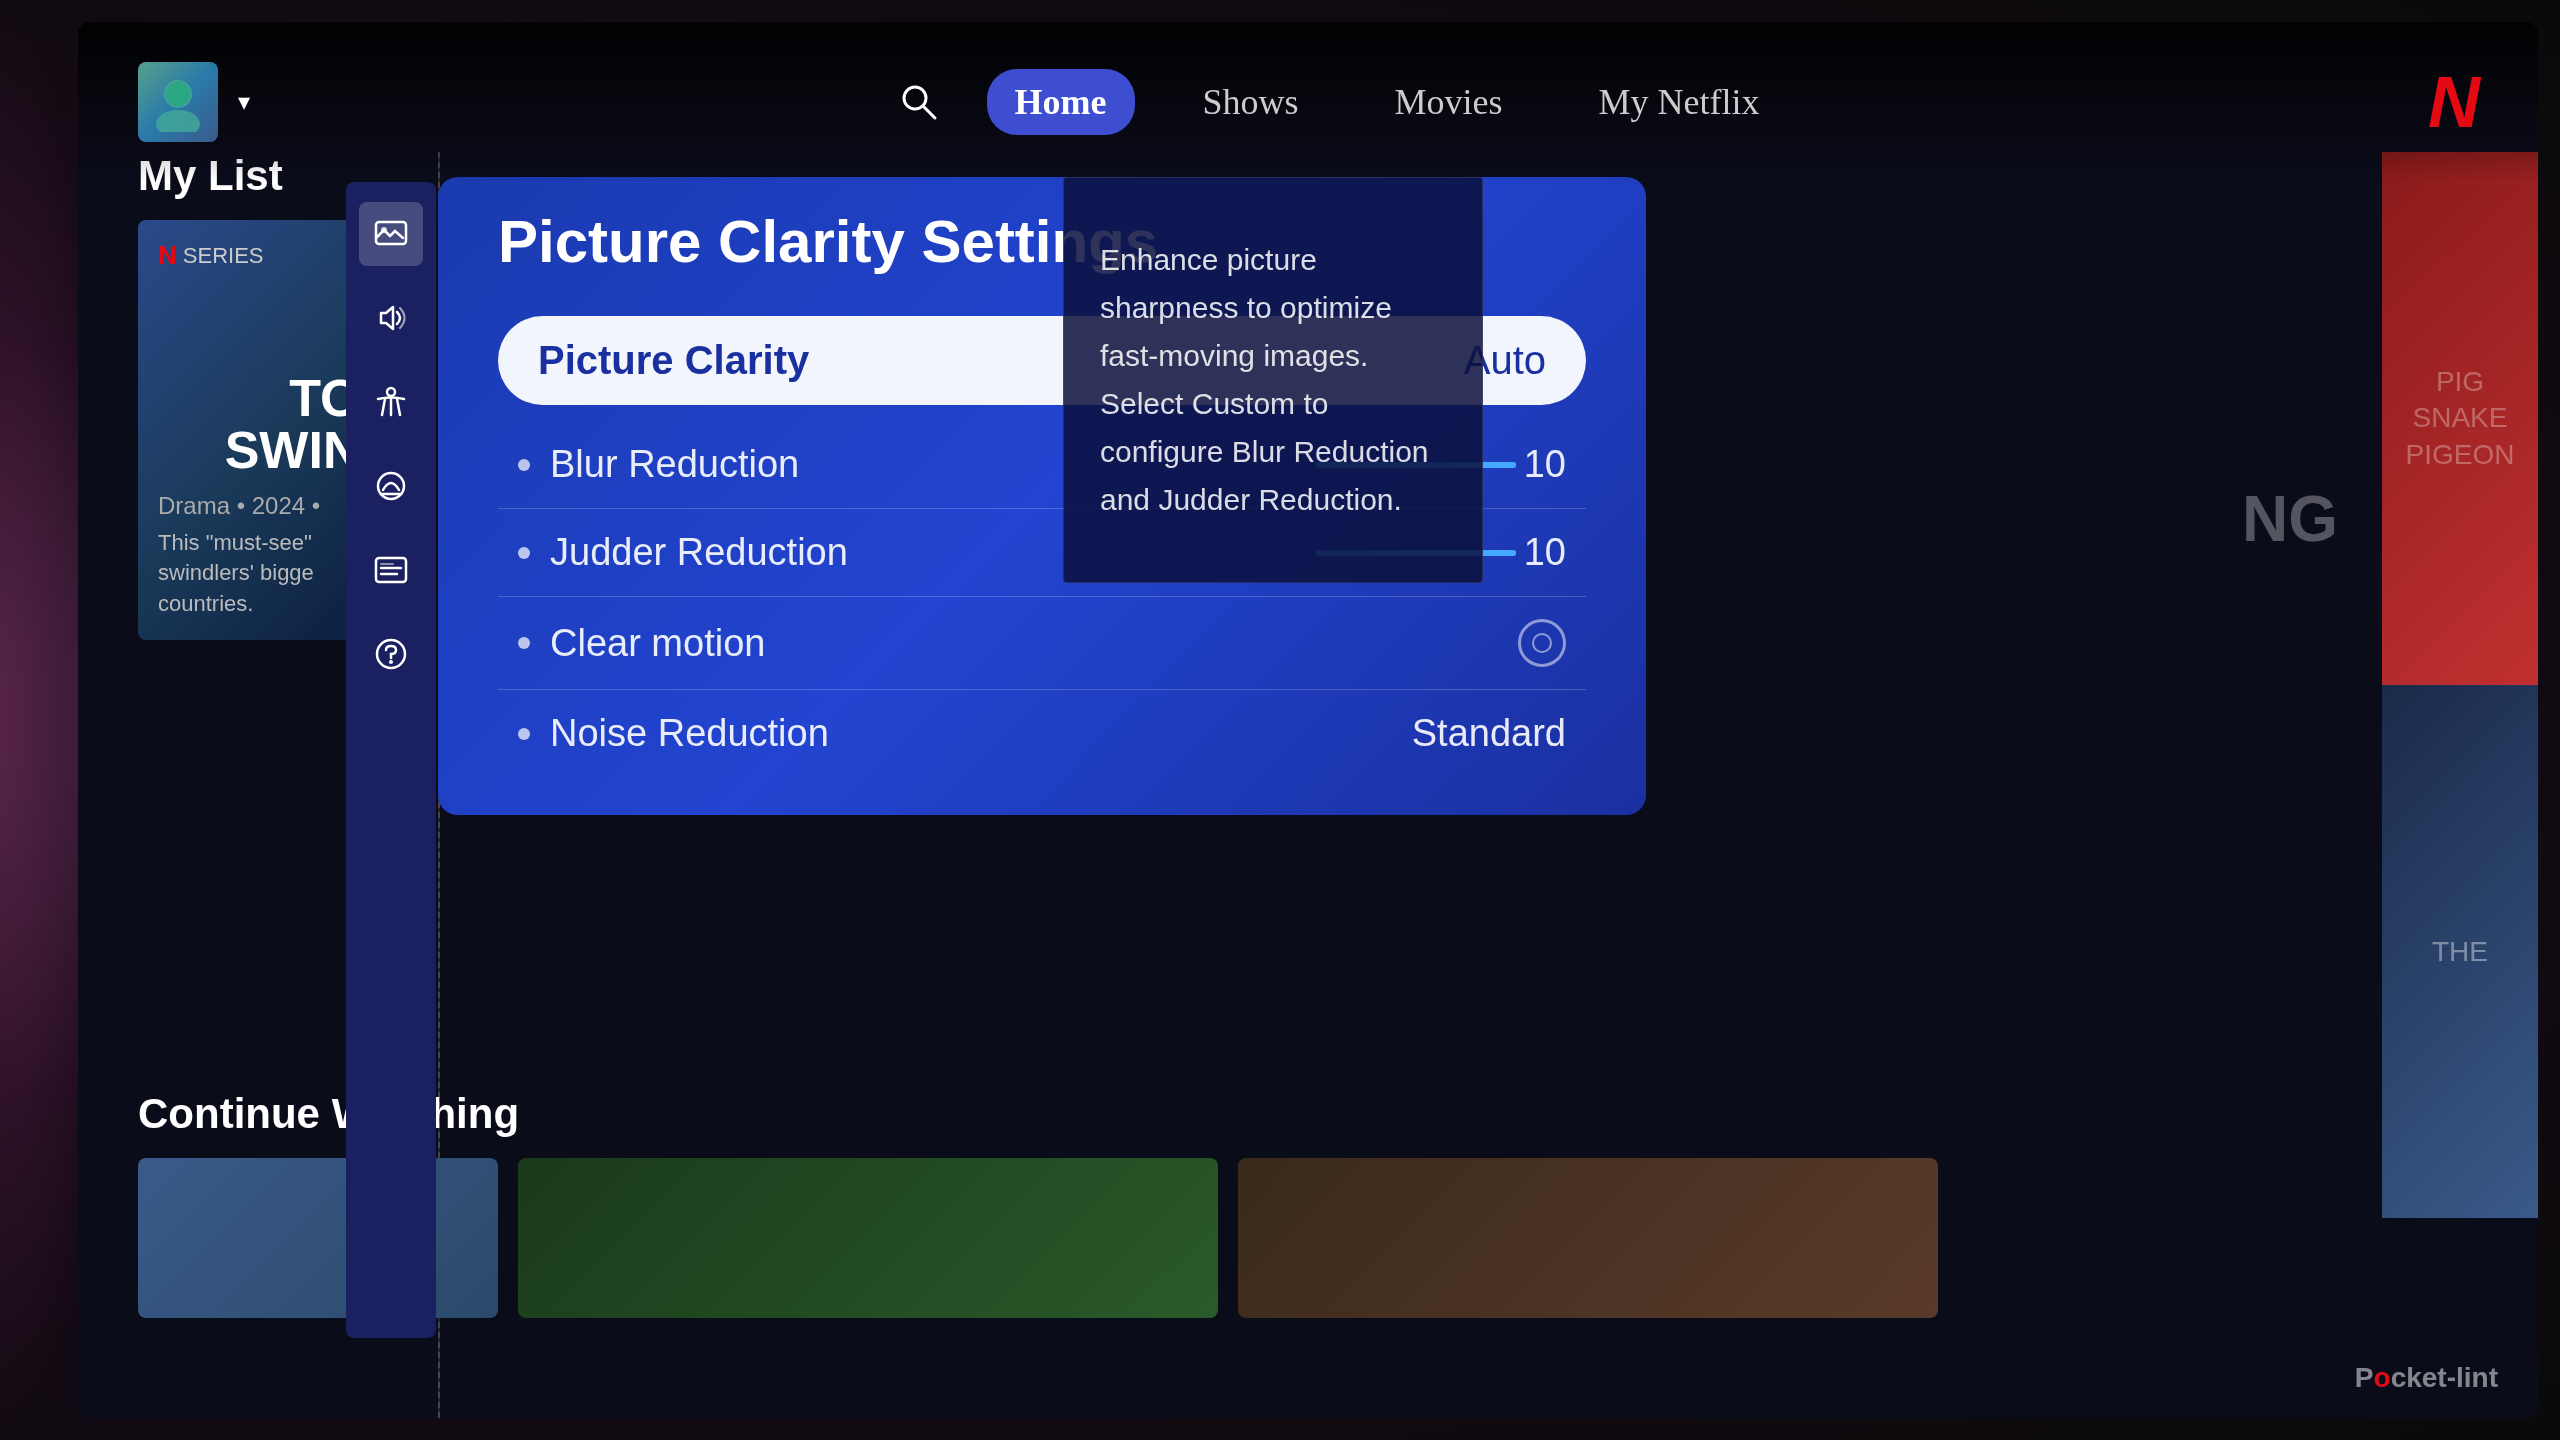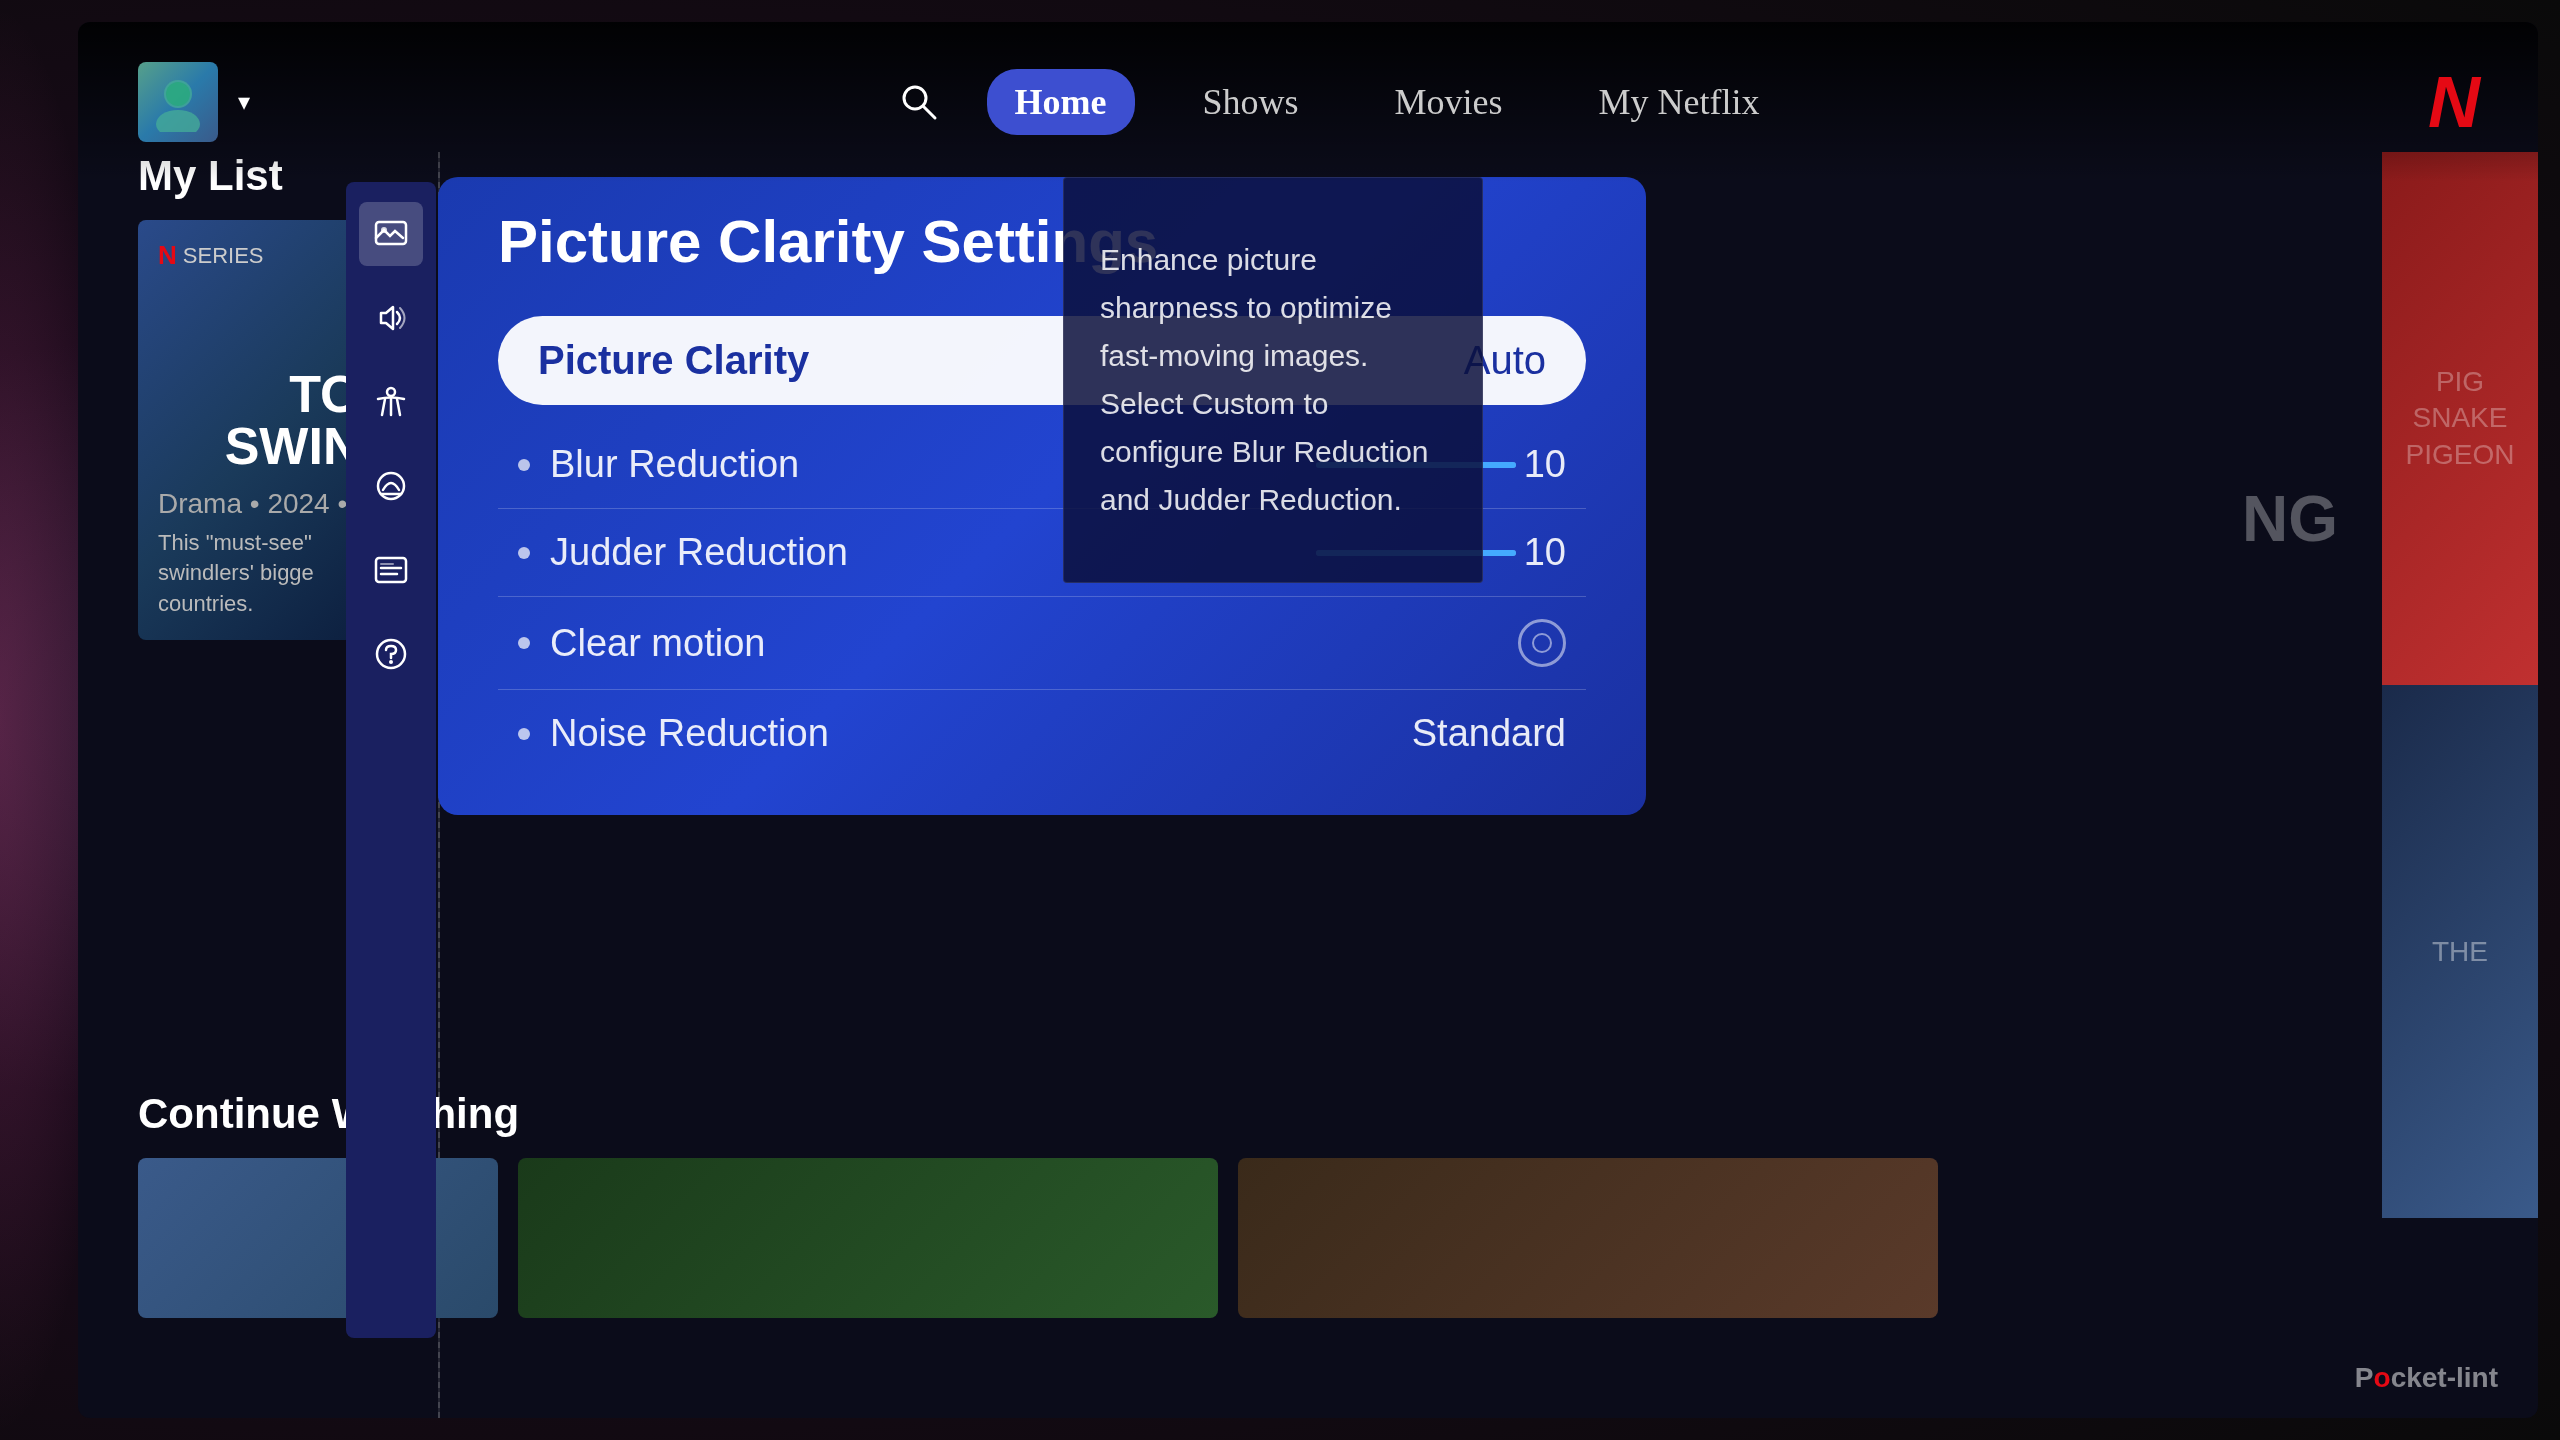--- a/index.html
+++ b/index.html
@@ -199,21 +199,21 @@
 
     .card-title {
       font-size: 52px;
       font-weight: 700;
       color: white;
       line-height: 1;
       text-align: right;
     }
 
     .card-meta {
-      font-size: 28px;
+      font-size: 24px;
       color: #aaa;
       margin-top: 16px;
     }
 
     .card-desc {
       font-size: 22px;
       color: #bbb;
       margin-top: 8px;
       line-height: 1.4;
     }

